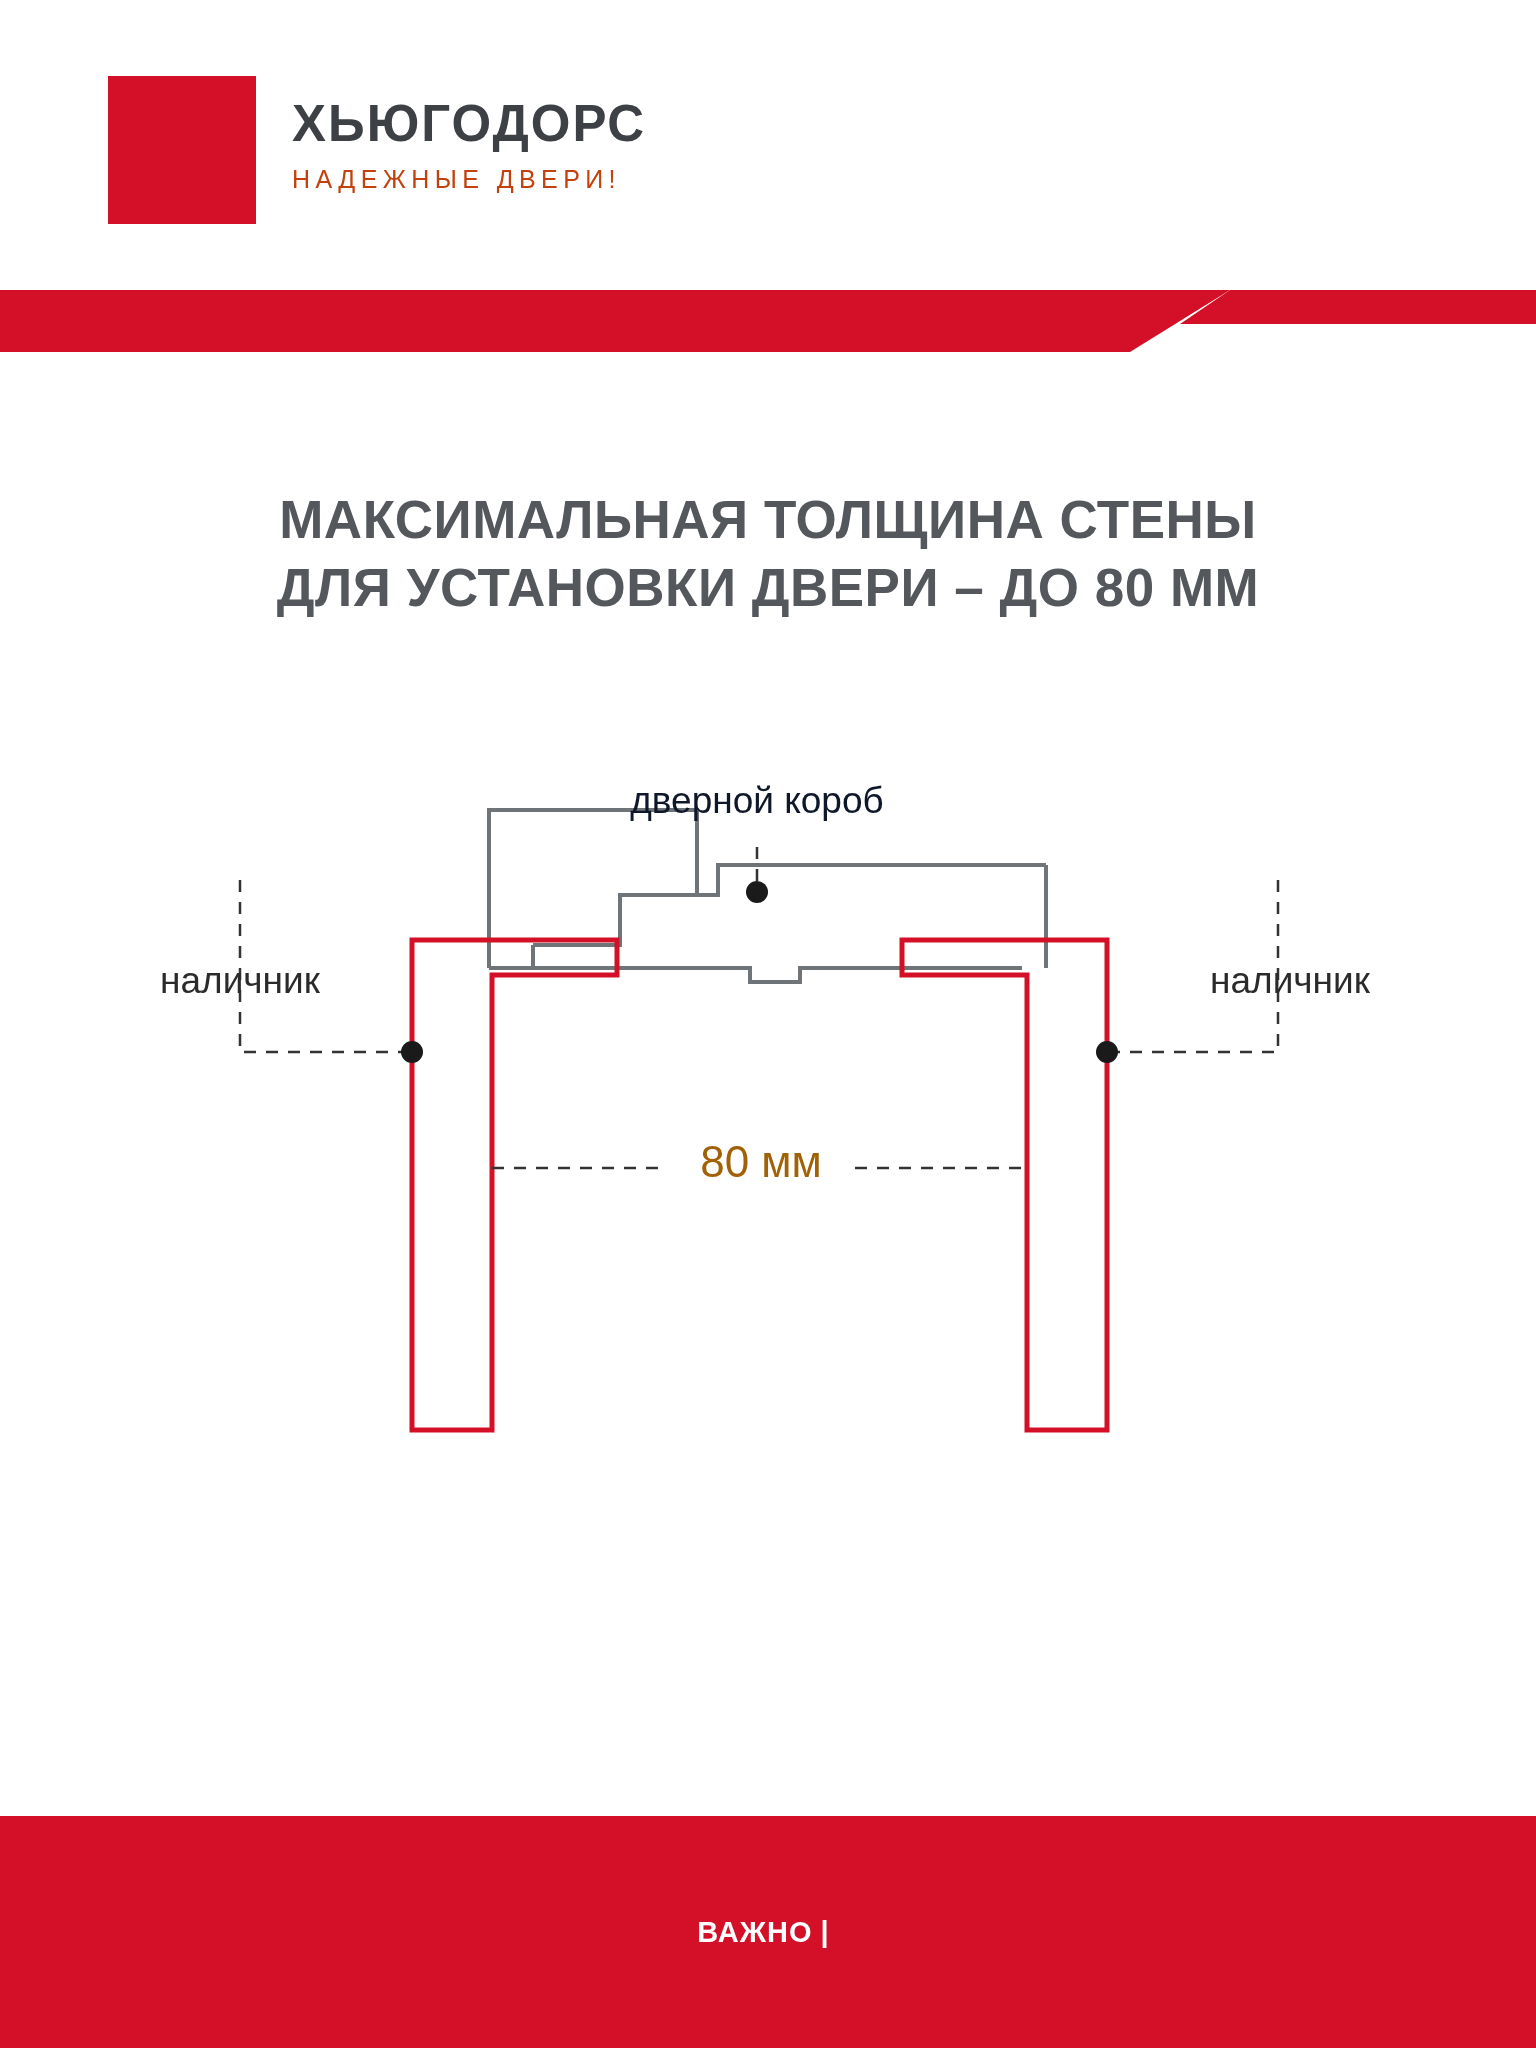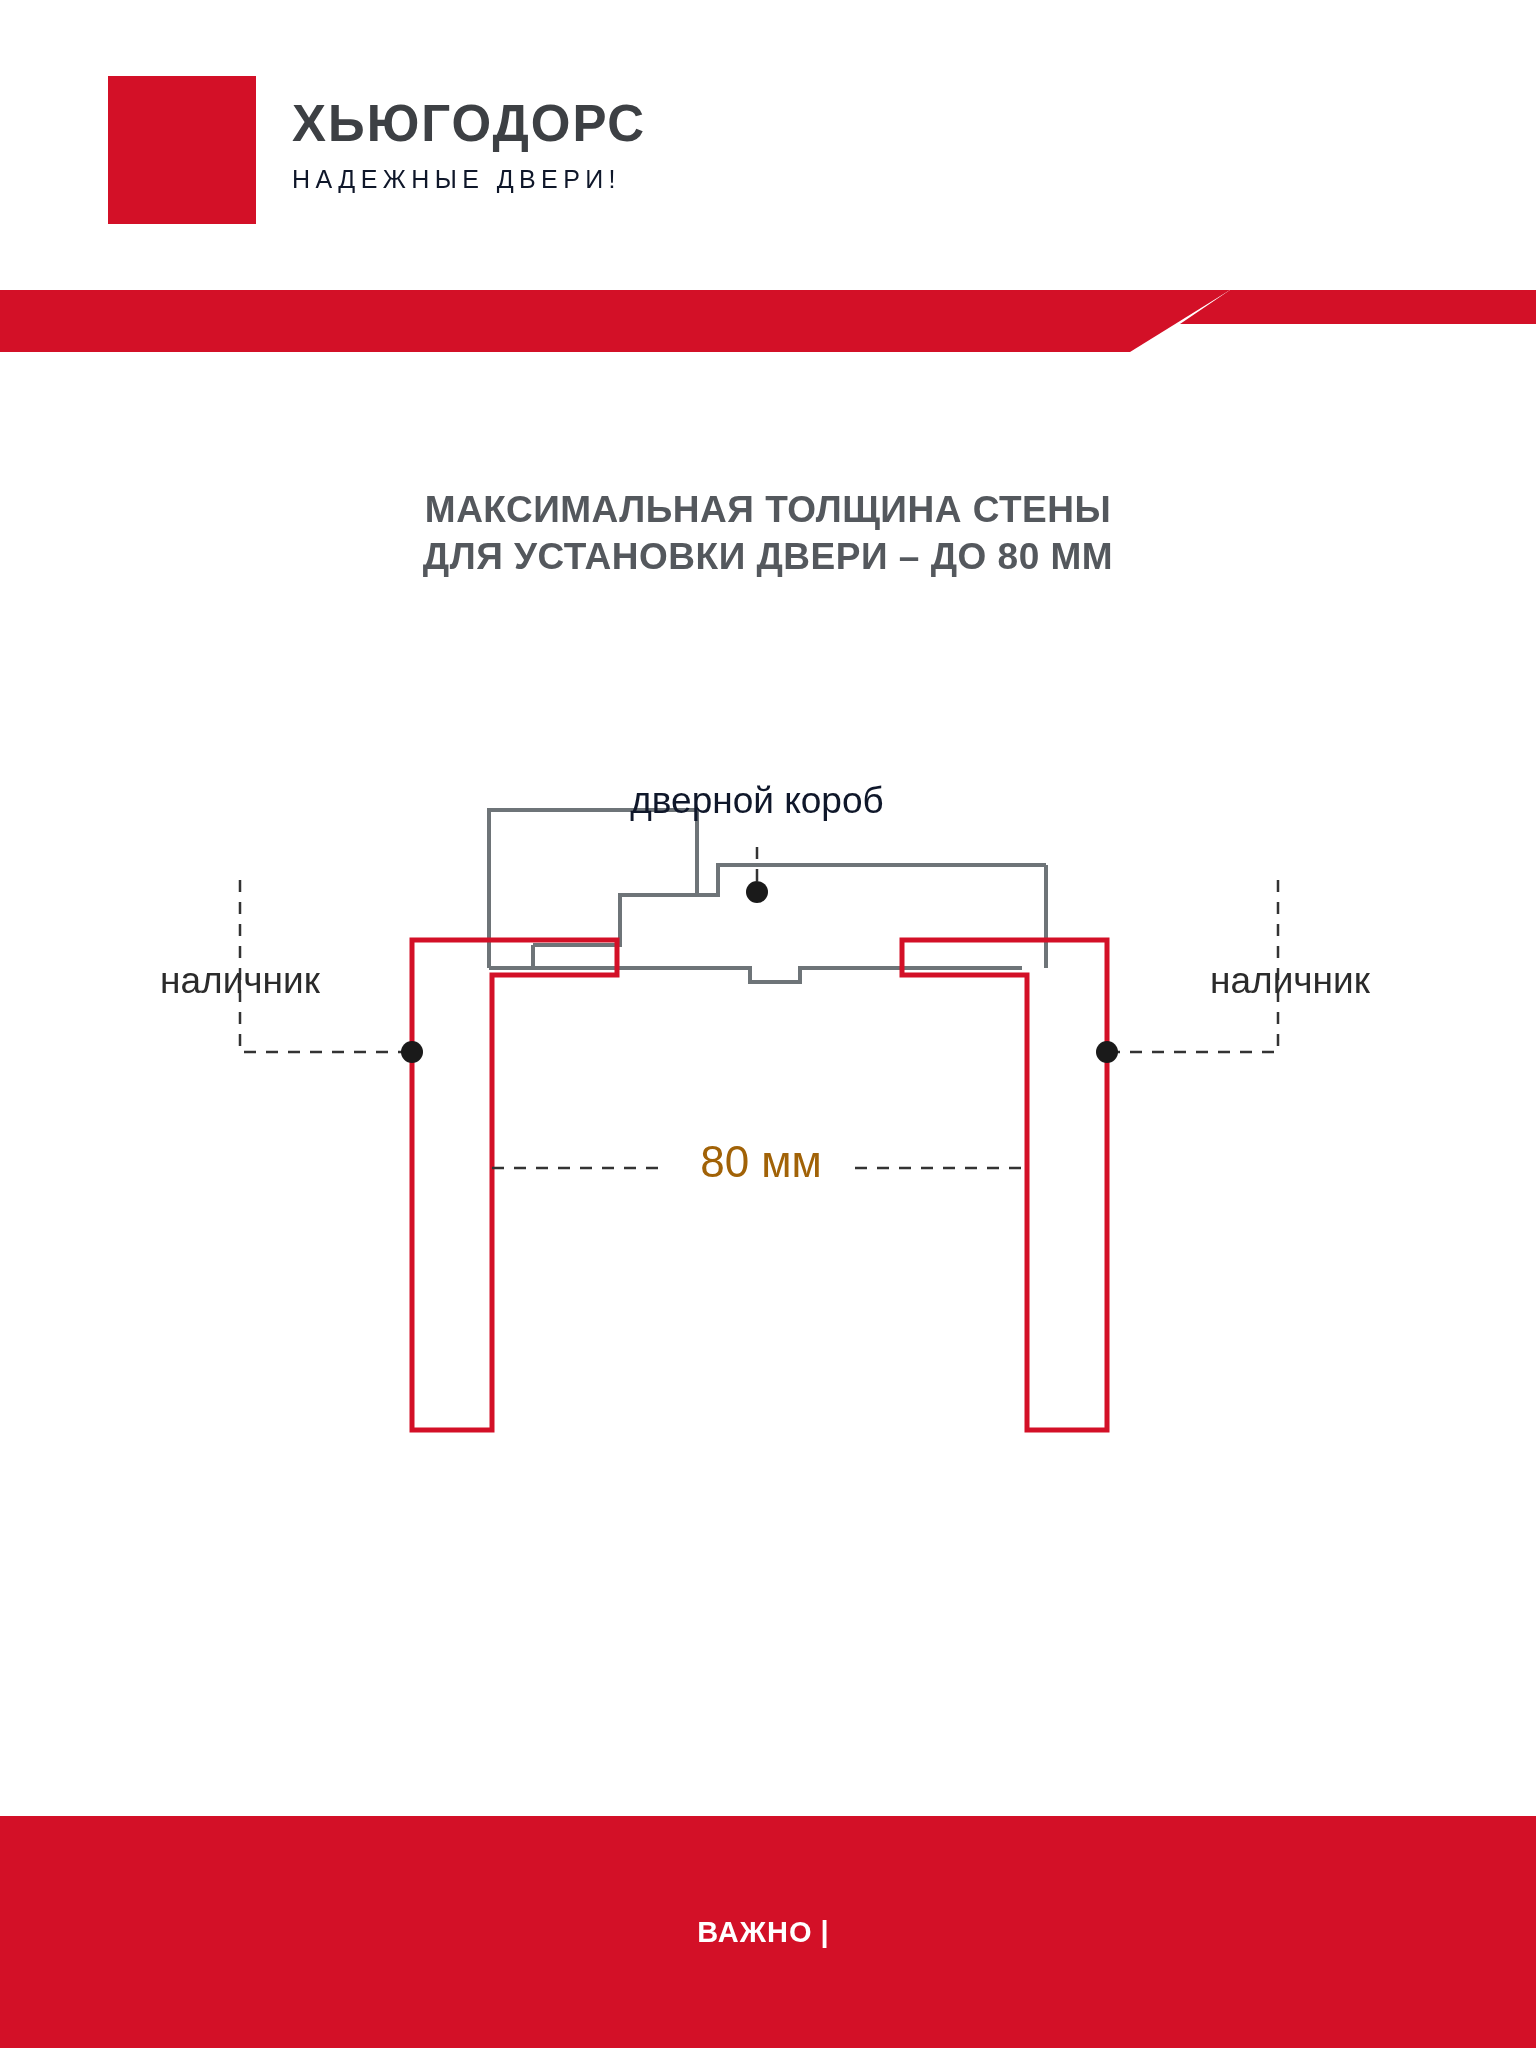--- a/index.html
+++ b/index.html
@@ -45,42 +45,42 @@
     font-size: 51px;
     font-weight: bold;
     letter-spacing: 2px;
     color: #3d4044;
     line-height: 1;
   }
   .logo-sub {
     margin-top: 18px;
     font-size: 25px;
     letter-spacing: 5.4px;
-    color: #0f172a;
+    color: #c2410c;
     line-height: 1;
   }
 
   
   .band {
     position: absolute;
     left: 0;
     top: 290px;
     width: 1536px;
     height: 80px;
   }
 
   
   .title {
     position: absolute;
     top: 486px;
     left: 0;
     width: 1536px;
     text-align: center;
     color: #54585d;
-    font-size: 37px;
+    font-size: 53px;
     font-weight: bold;
     line-height: 1.28;
     letter-spacing: 0.5px;
   }
 
   
   .diagram {
     position: absolute;
     left: 0;
     top: 790px;

